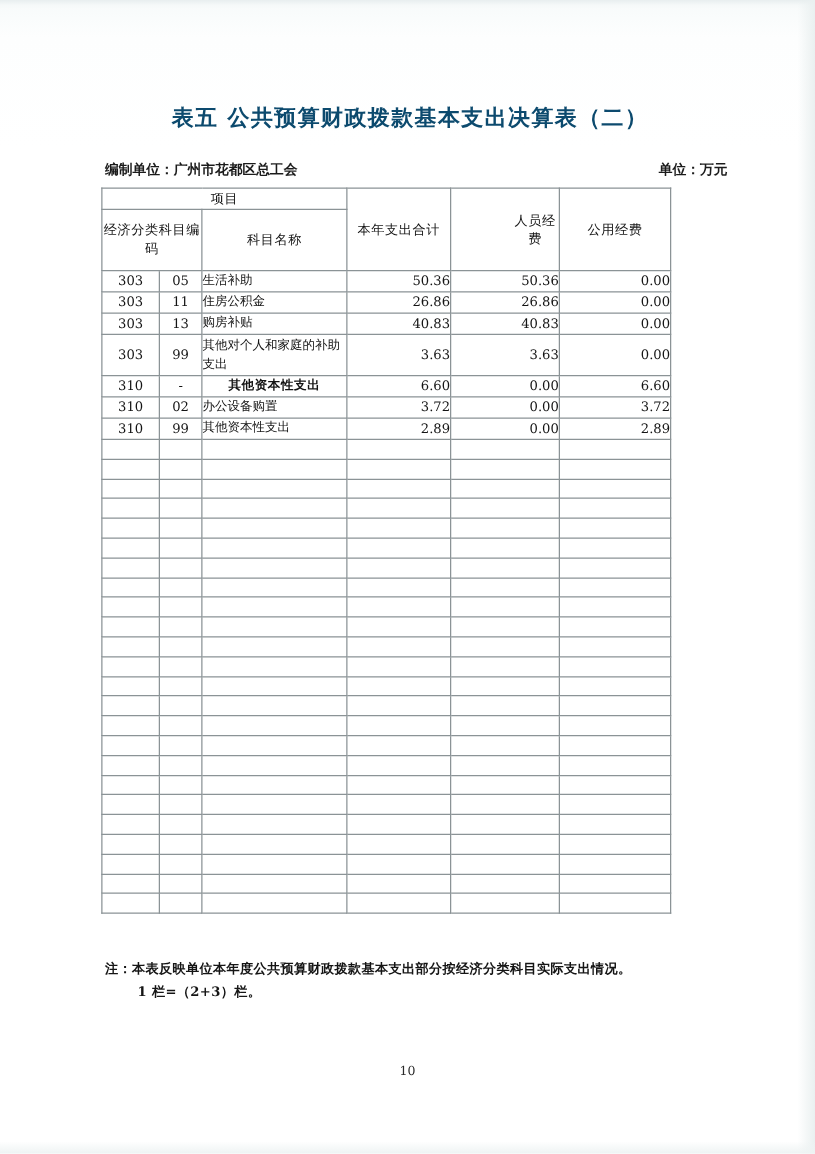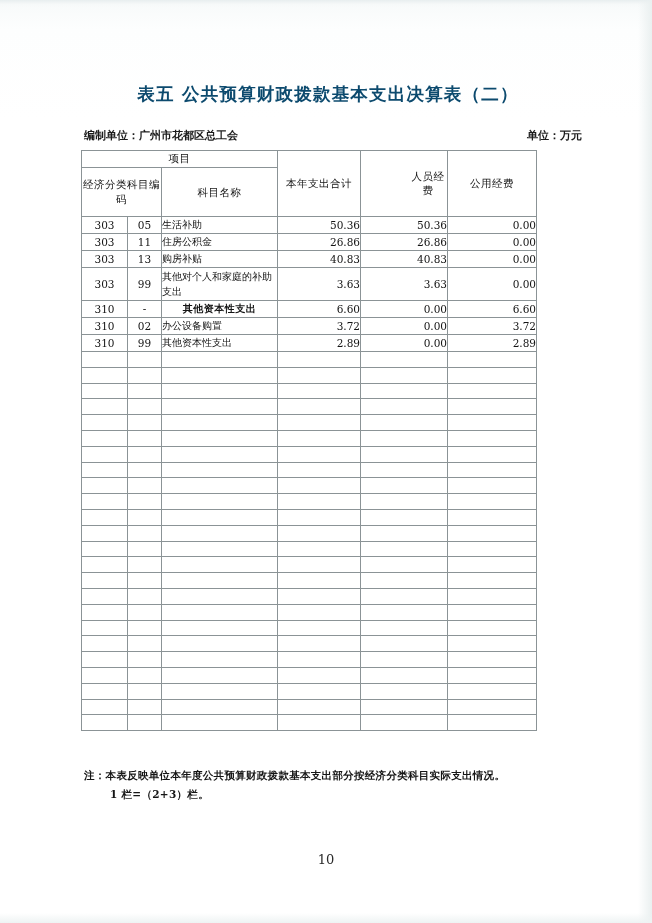--- a/index.html
+++ b/index.html
@@ -162,21 +162,21 @@
   .footnotes .fn2 {
     padding-left: 26px;
   }
 
   .page-number {
     position: absolute;
     left: 0;
     right: 0;
     top: 852px;
     text-align: center;
-    font-size: 13px;
+    font-size: 10px;
     color: #2a2a2a;
   }
 </style>
 </head>
 <body>
 
 <div class="page"></div>
 <div class="scan-edge-top"></div>
 <div class="scan-edge-right"></div>
 <div class="scan-edge-bottom"></div>

